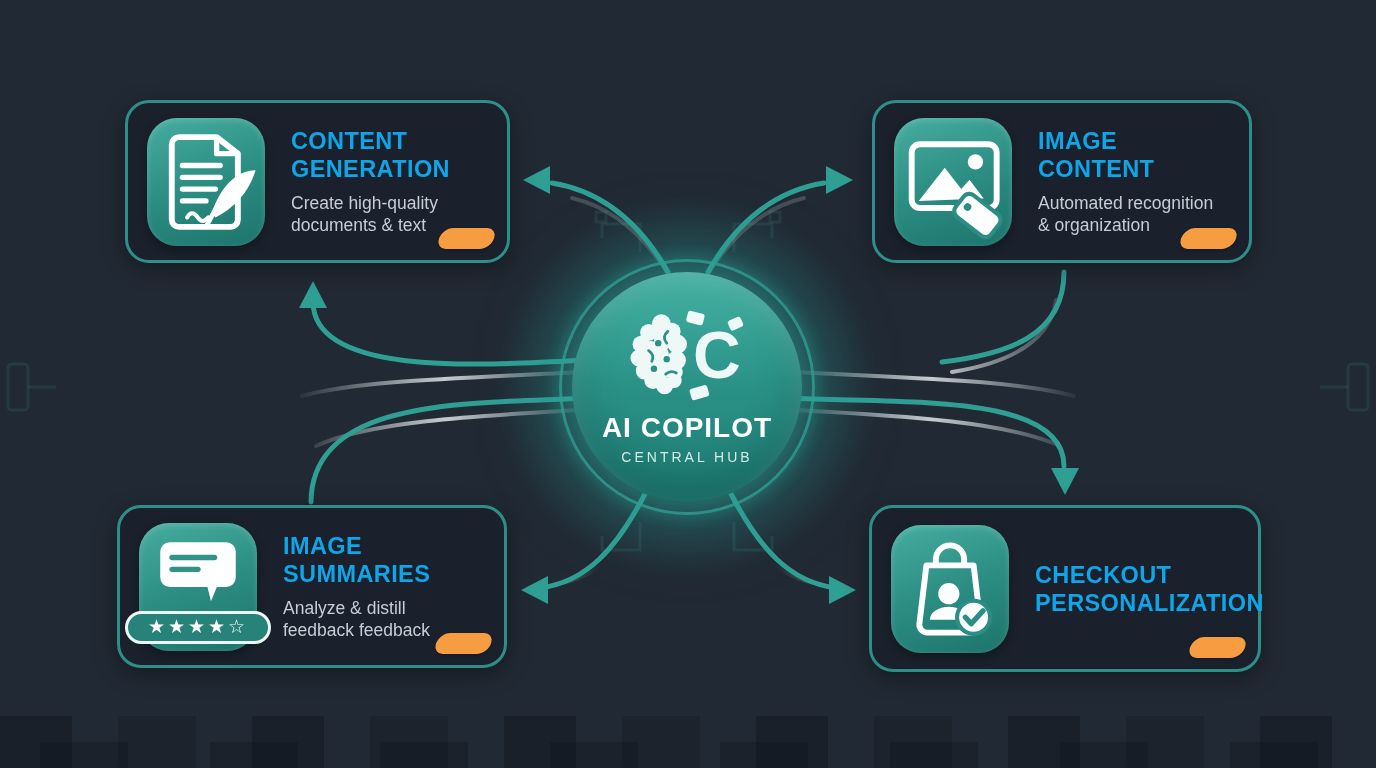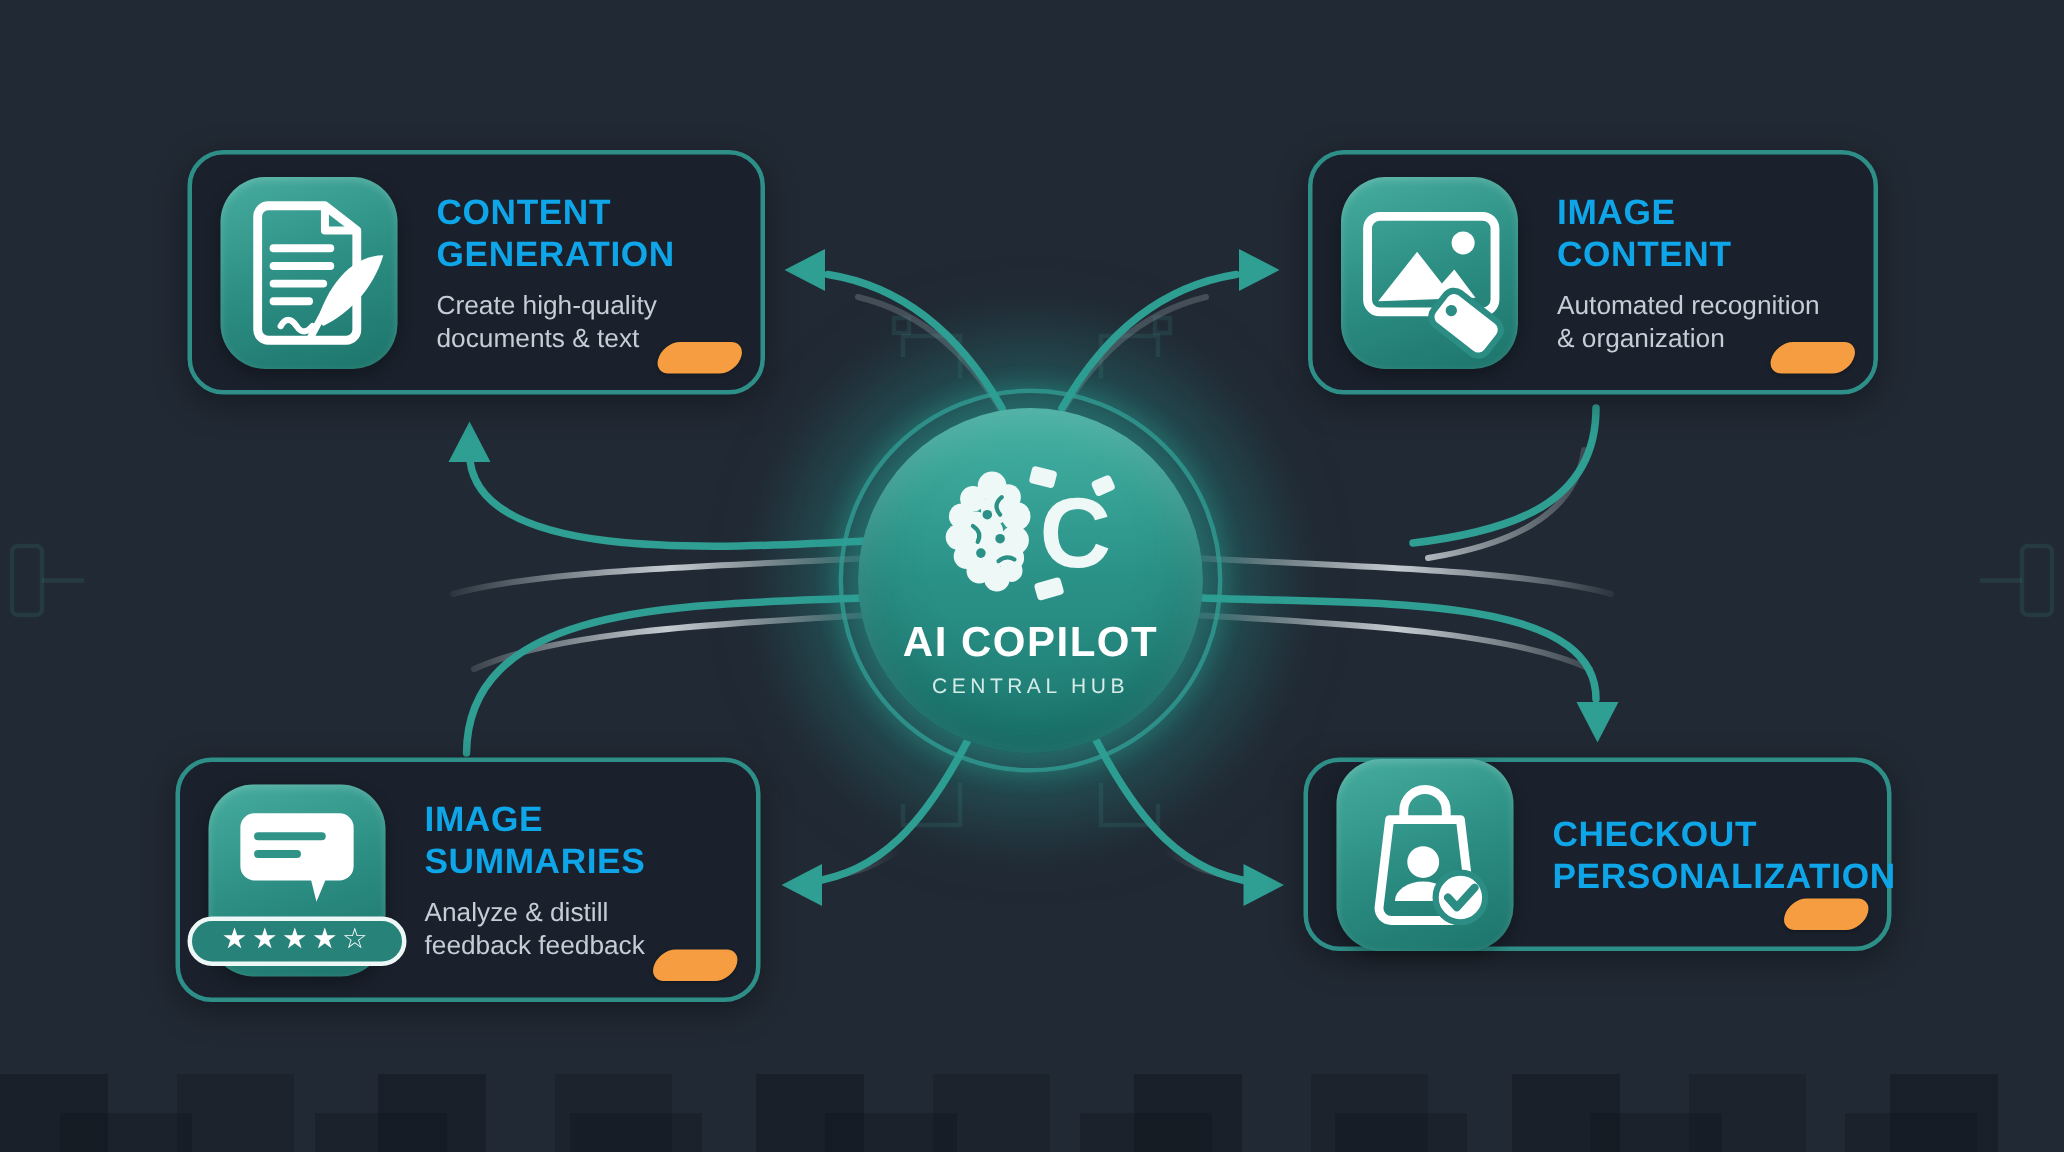--- a/index.html
+++ b/index.html
@@ -213,21 +213,21 @@
         <div>SUMMARIES</div>
       </div>
       <div class="card-desc">
         <div>Analyze &amp; distill</div>
         <div>feedback feedback</div>
       </div>
     </div>
     <div class="badge"></div>
   </div>
 
-  <div class="card" style="left:869px;top:505px;width:392px;height:129px;">
+  <div class="card" style="left:869px;top:505px;width:392px;height:167px;">
     <div class="tile">
       <svg viewBox="0 0 100 108" width="118" height="128">
         <path d="M30,34 H70 L76,84 a7,7 0 0 1 -7,7 H31 a7,7 0 0 1 -7,-7 Z" fill="none" stroke="#ffffff" stroke-width="5" stroke-linejoin="round"></path>
         <path d="M38,34 v-5 a12,12 0 0 1 24,0 v5" fill="none" stroke="#ffffff" stroke-width="5"></path>
         <circle cx="49" cy="58" r="9" fill="#ffffff"></circle>
         <path d="M33,80 a16,11 0 0 1 32,0 Z" fill="#ffffff"></path>
         <circle cx="70" cy="78" r="14" fill="#ffffff" stroke="#2b8d83" stroke-width="3.5"></circle>
         <path d="M63,78 l5,5.5 l10,-11" fill="none" stroke="#2b8d83" stroke-width="4.5" stroke-linecap="round" stroke-linejoin="round"></path>
       </svg>
     </div>

